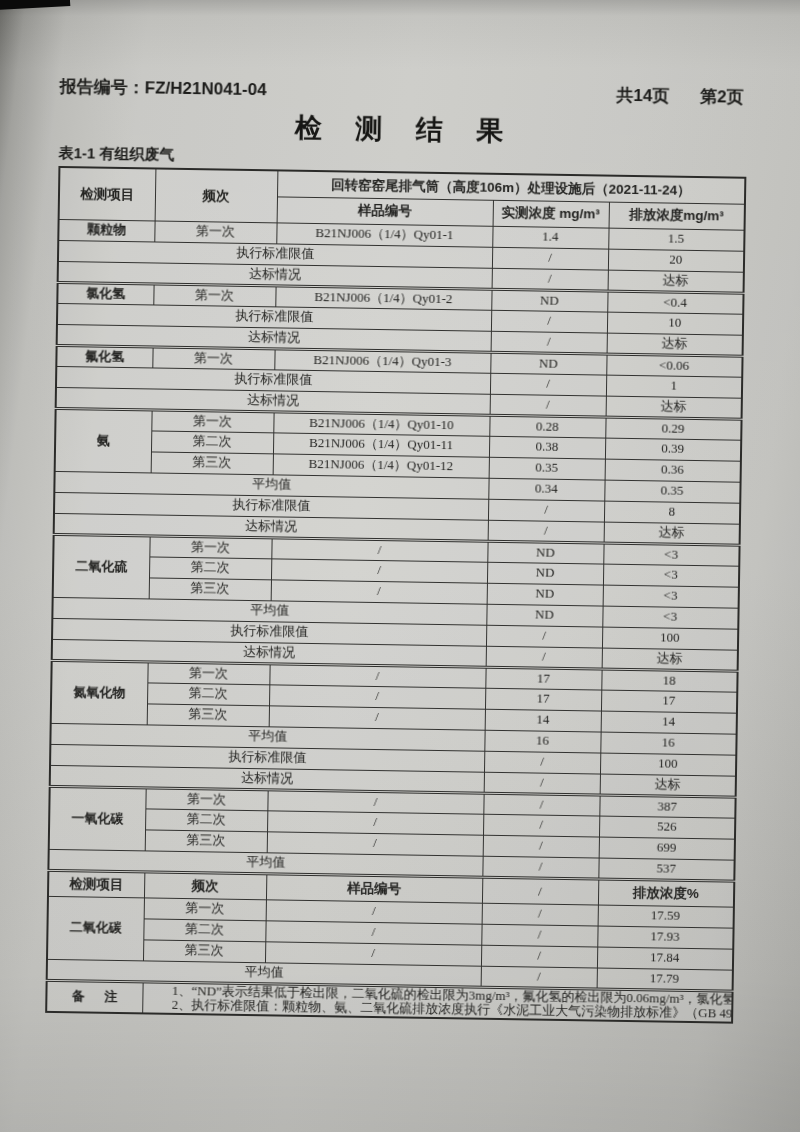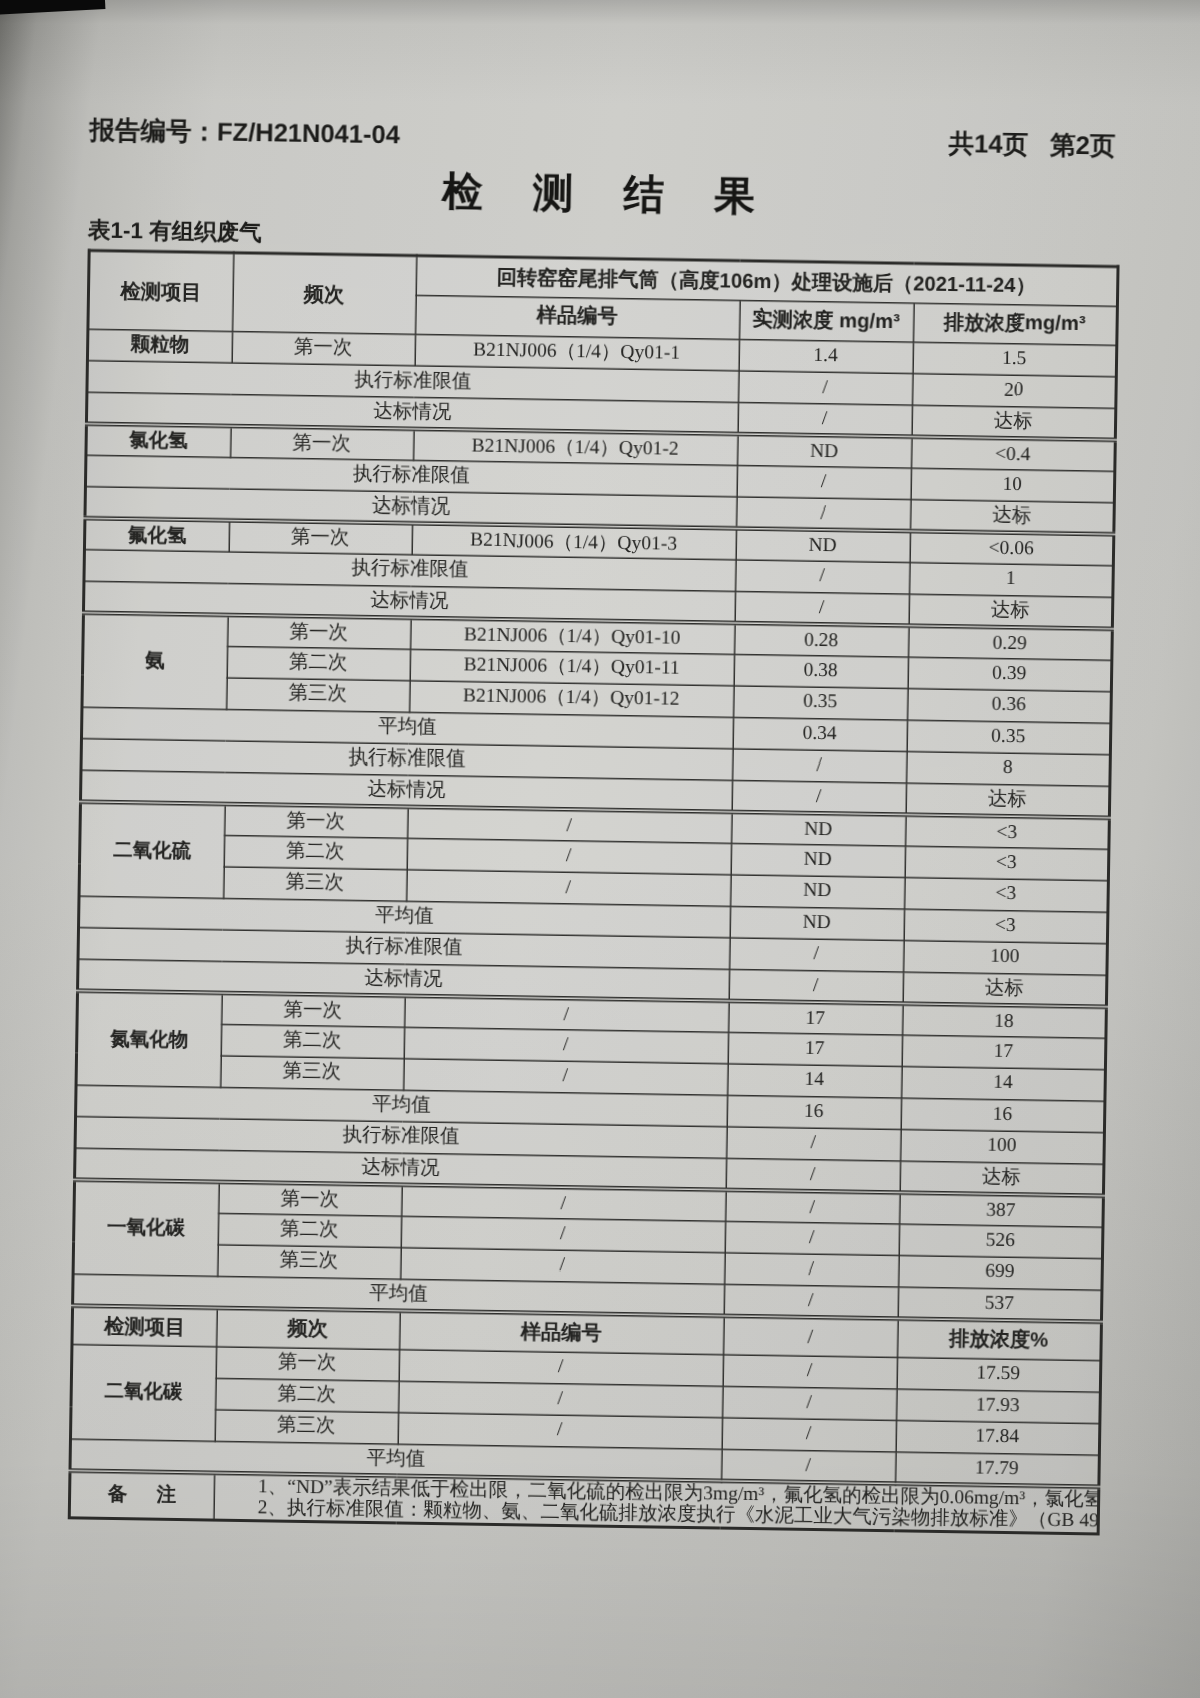--- a/index.html
+++ b/index.html
@@ -31,21 +31,21 @@
     transform: rotate(0.9deg);
     transform-origin: 380px 70px;
     filter: blur(0.25px);
   }
   .report-line {
     display: flex; justify-content: space-between; align-items: baseline;
     margin: 0 56px 0 60px;
     font-family: "Liberation Sans", "DejaVu Sans", sans-serif;
     font-weight: bold; font-size: 17px; color: #1d1d1b;
   }
-  .page-info span { margin-left: 10px; }
+  .page-info span { margin-left: 26px; }
   .doc-title {
     margin: 8px 0 2px 0; text-align: center;
     font-family: "Liberation Sans", "DejaVu Sans", sans-serif;
     font-size: 27px; font-weight: bold; letter-spacing: 13px;
     text-indent: 13px; color: #161614;
   }
   .table-caption {
     margin: 2px 0 3px 60px;
     font-family: "Liberation Sans", "DejaVu Sans", sans-serif;
     font-weight: bold; font-size: 15px; color: #1d1d1b;

